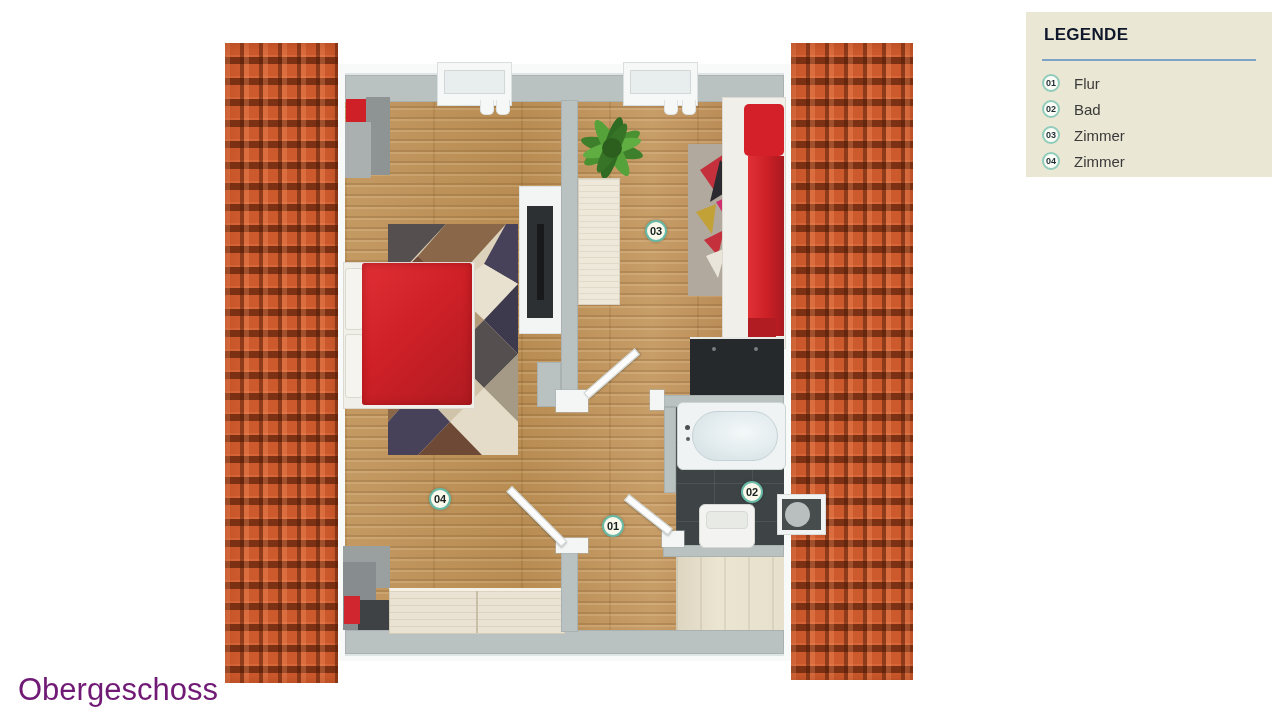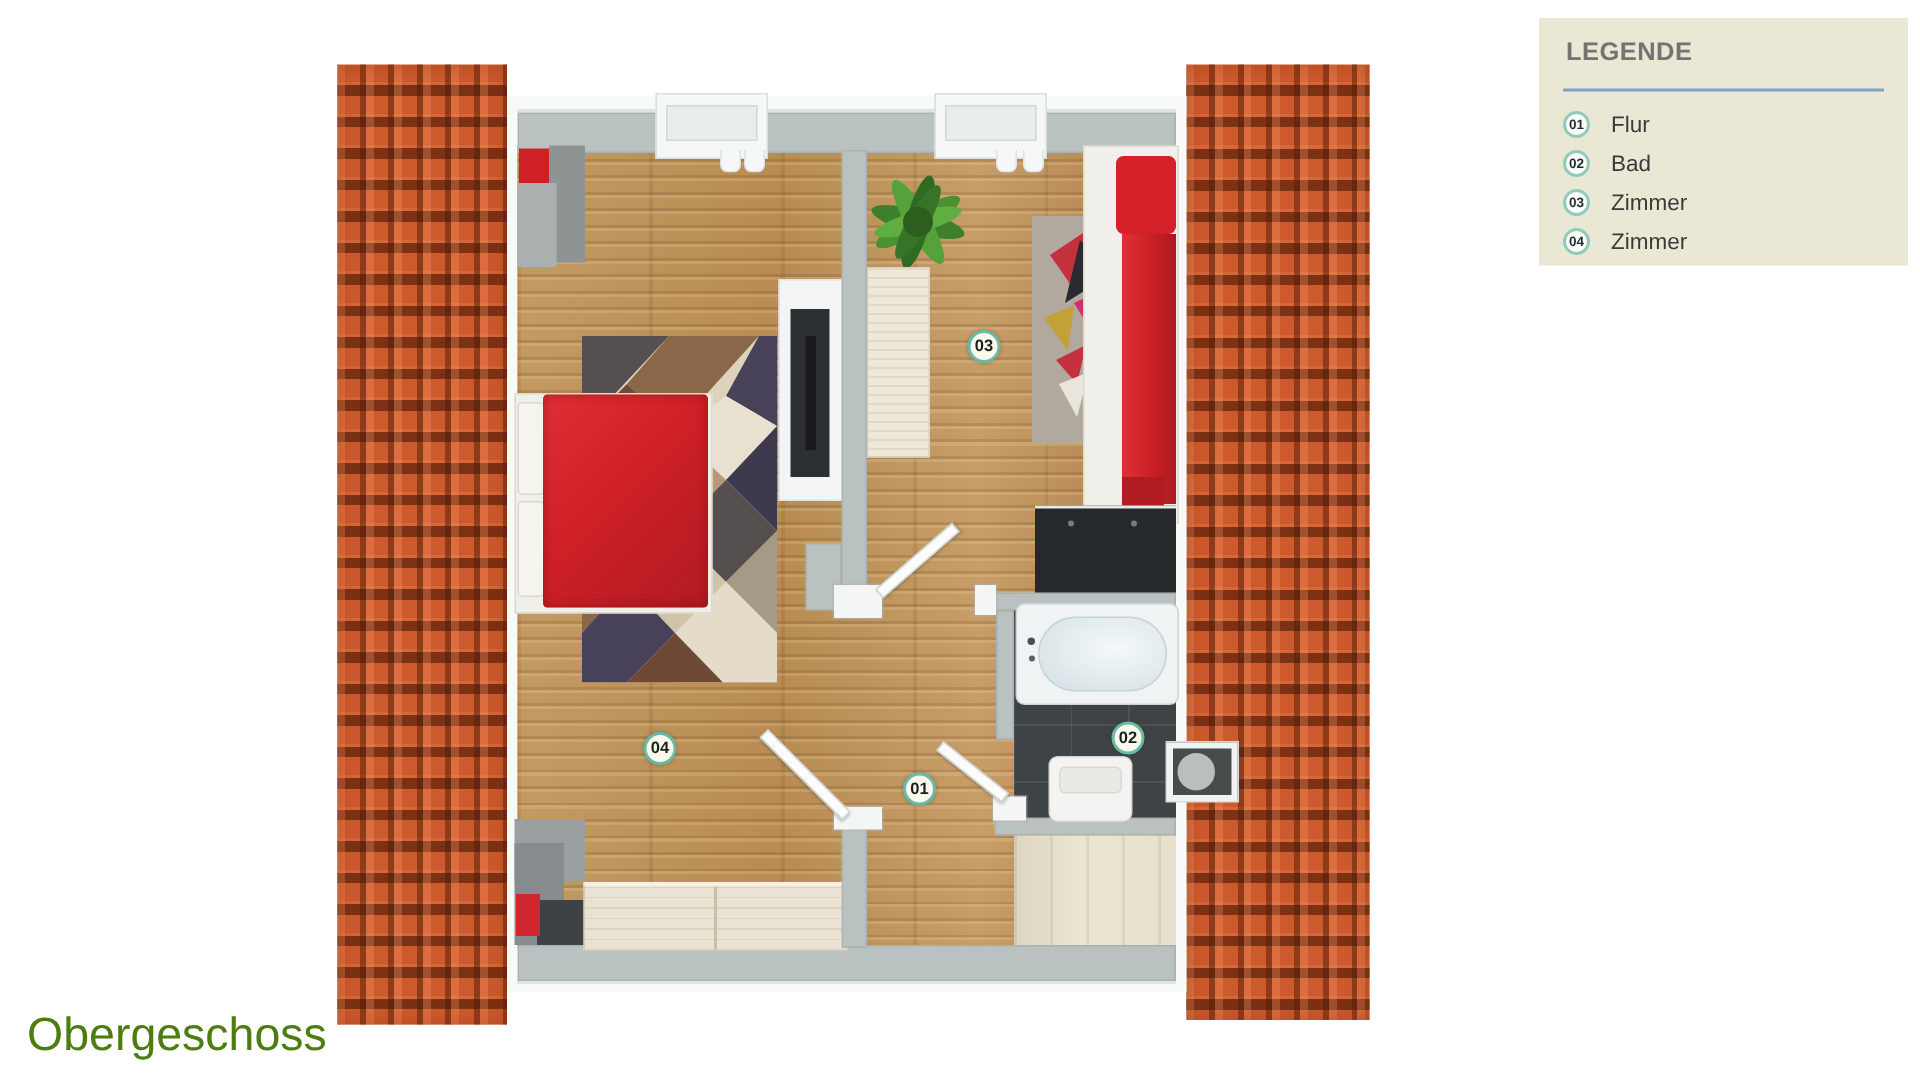--- a/index.html
+++ b/index.html
@@ -61,29 +61,29 @@
   .door{background:#fbfcfb;border:1px solid #ccd3d1;box-shadow:1px 1px 2px rgba(60,70,70,.35);}
 
   
   .marker{width:22px;height:22px;border-radius:50%;background:#fbf8ec;border:2px solid #68b9a6;
     display:flex;align-items:center;justify-content:center;
     font-size:11px;font-weight:bold;color:#17211f;box-sizing:border-box;
     box-shadow:0 0 3px rgba(0,0,0,.25);}
 
   
   .legend{background:#eae7d4;}
-  .legend-title{position:absolute;left:18px;top:13px;font-size:17px;font-weight:bold;color:#737373;letter-spacing:.3px;text-align:right;}
+  .legend-title{position:absolute;left:18px;top:13px;font-size:17px;font-weight:bold;color:#0f172a;letter-spacing:.3px;text-align:right;}
   .legend-rule{position:absolute;left:16px;top:47px;width:214px;height:2px;background:#7fa3c6;}
   .legend-items{position:absolute;left:16px;top:62px;display:flex;flex-direction:column;gap:8px;}
   .legend-row{display:flex;align-items:center;height:18px;}
   .legend-badge{width:18px;height:18px;border-radius:50%;background:#fdfdf7;border:2px solid #8fccbb;
     display:flex;align-items:center;justify-content:center;font-size:9px;font-weight:bold;color:#1d2d33;box-sizing:border-box;}
   .legend-label{margin-left:14px;font-size:15px;color:#3a3a3a;}
 
-  .floor-title{position:absolute;left:18px;top:672px;font-size:31px;color:#4d7c0f;}
+  .floor-title{position:absolute;left:18px;top:672px;font-size:31px;color:#701a75;}
 </style>
 </head>
 <body>
 
 <div id="canvas">
 
   <div class="abs roof" style="left:225px;top:43px;width:113px;height:640px;"></div>
   <div class="abs roof" style="left:791px;top:43px;width:122px;height:637px;"></div>
 
   <div class="abs backing" style="left:338px;top:64px;width:453px;height:597px;"></div>

